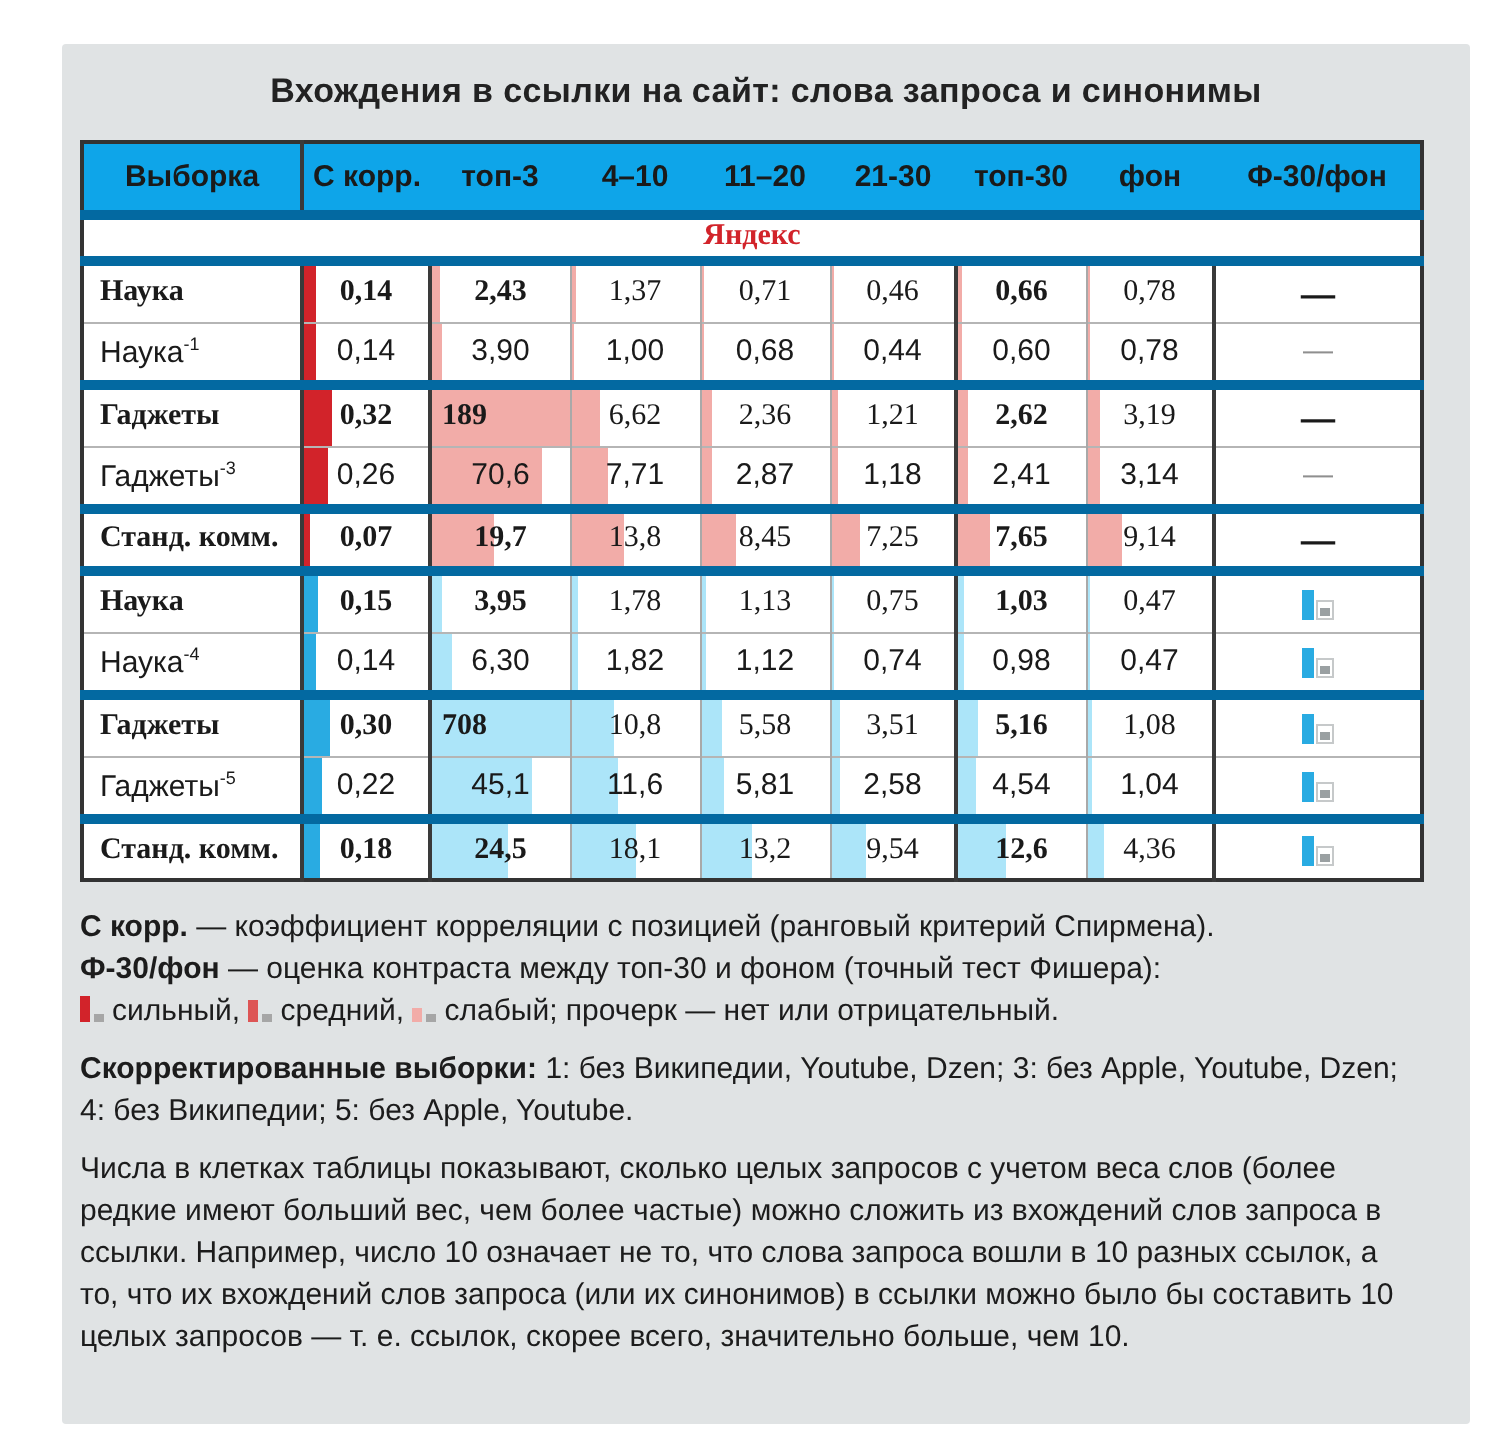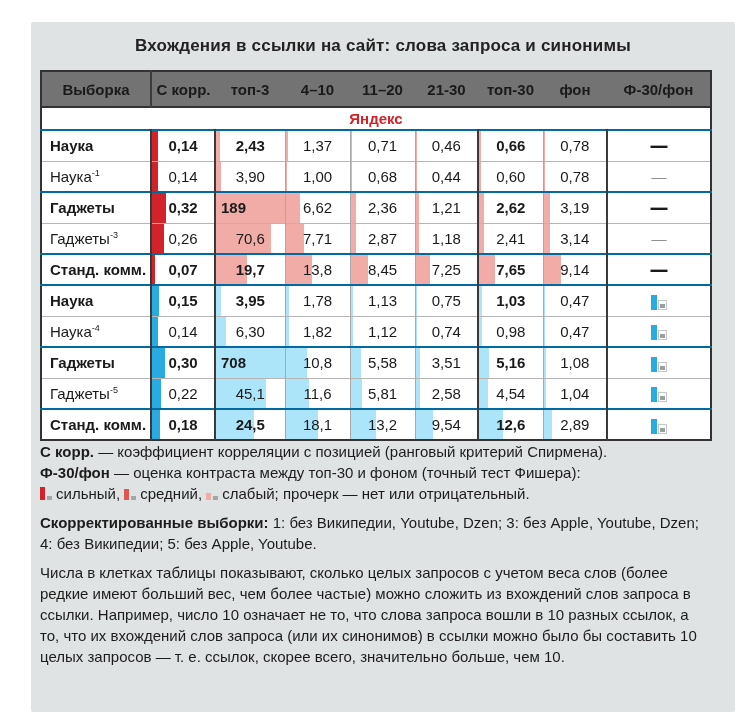--- a/index.html
+++ b/index.html
@@ -1,32 +1,32 @@
 <!DOCTYPE html>
 <html><head>
 <meta charset="utf-8">
 <style>
   * { margin:0; padding:0; box-sizing:border-box; }
   html,body { width:751px; height:720px; background:#ffffff; font-family:"Liberation Sans","DejaVu Sans",sans-serif; color:#1a1a1a; }
   .panel { position:absolute; left:31px; top:22px; width:704px; height:690px; background:#e0e3e4; border-radius:2px; padding:10px 9px 0 9px; }
   .title { font-size:17px; font-weight:700; text-align:center; color:#222; margin:4px 0 14px 0; letter-spacing:0.2px; }
 
   table.stats { border-collapse:collapse; table-layout:fixed; width:670px; background:#fff; border:2px solid #333; font-size:15px; }
-  th { font-weight:700; height:36px; text-align:center; background:#737373; }
+  th { font-weight:700; height:36px; text-align:center; background:#0ea5e9; }
   th:nth-child(1){width:110px} th:nth-child(2){width:64px} th:nth-child(3){width:70px}
   th:nth-child(4){width:65px} th:nth-child(5){width:65px} th:nth-child(6){width:63px}
   th:nth-child(7){width:65px} th:nth-child(8){width:64px} th:nth-child(9){width:104px}
   thead tr { border-bottom:2px solid #333; }
 
   tr.section td { height:23px; text-align:center; font-weight:700; font-size:15px; }
   tr.section.theme-red td { color:#d2232a; }
   tr.section.theme-blue td { color:#39a3dc; }
 
   tbody tr.r td { height:31px; }
-  tr.bt-strong { border-top:2px solid #0369a1; }
+  tr.bt-strong { border-top:5px solid #0369a1;font-family:Liberation Serif, serif; }
   tr.bt-thin { border-top:1px solid #b5b5b5; }
 
   td.c-label { padding-left:8px; text-align:left; border-right:2px solid #3a3a3a; }
   td.br-dark { border-right:2px solid #3a3a3a; }
   td.br-light { border-right:1px solid #a9a9a9; }
   tr.bold td.c-label, td.b { font-weight:700; }
   td.c-label sup { font-size:9px; }
 
   td.num { position:relative; text-align:center; overflow:hidden; }
   td.num .bar { position:absolute; left:0; top:0; bottom:0; display:block; }
@@ -39,21 +39,21 @@
 
   td.c-contrast { text-align:center; }
   .dash-bold { font-weight:700; font-size:17px; color:#1a1a1a; display:inline-block; transform:scaleY(1.4); }
   .dash-thin { font-weight:400; font-size:15px; color:#8f8f8f; }
 
   .cicon { display:inline-flex; align-items:flex-end; height:16px; vertical-align:middle; }
   .cicon .cbar { width:6px; height:15px; background:#29abe2; }
   .cicon .cbox { width:9px; height:10px; border:1px solid #c6c9ca; background:#fff; margin-left:1px; position:relative; }
   .cicon .csq { position:absolute; left:1px; bottom:1px; width:5px; height:4px; background:#9aa0a2; }
 
-  .notes { width:672px; font-size:15px; line-height:21px; color:#1c1c1c; }
+  .notes { width:672px; margin-top:12px; font-size:15px; line-height:21px; color:#1c1c1c; }
   .notes p { margin:0; }
   .notes .gap { margin-top:8px; }
   .li { display:inline-flex; align-items:flex-end; height:14px; margin-right:4px; vertical-align:-1px; }
   .li .lbar { display:inline-block; width:5px; }
   .li.strong .lbar { height:13px; background:#d2232a; }
   .li.medium .lbar { height:11px; background:#dd5555; }
   .li.weak .lbar { height:7px; background:#f2aca8; }
   .li .lsq { display:inline-block; width:5px; height:4px; background:#a6a6a6; margin-left:2px; }
 </style>
 </head>
@@ -200,21 +200,21 @@
             </span></td>
         </tr>
         <tr class="r theme-blue bold bt-strong">
           <td class="c-label">Станд. комм.</td>
           <td class="num br-dark corr b"><i class="bar" style="width: 13%;"></i><span class="v">0,18</span></td>
           <td class="num br-light b"><i class="bar" style="width: 55%;"></i><span class="v">24,5</span></td>
           <td class="num br-light"><i class="bar" style="width: 50%;"></i><span class="v">18,1</span></td>
           <td class="num br-light"><i class="bar" style="width: 40%;"></i><span class="v">13,2</span></td>
           <td class="num br-dark"><i class="bar" style="width: 29%;"></i><span class="v">9,54</span></td>
           <td class="num br-light b"><i class="bar" style="width: 38%;"></i><span class="v">12,6</span></td>
-          <td class="num br-dark"><i class="bar" style="width: 13%;"></i><span class="v">2,89</span></td>
+          <td class="num br-dark"><i class="bar" style="width: 13%;"></i><span class="v">4,36</span></td>
           <td class="c-contrast"><span class="cicon">
               <span class="cbar"></span>
               <span class="cbox">
                 <span class="csq"></span>
               </span>
             </span></td>
         </tr>
       </tbody>
   </table>
 

